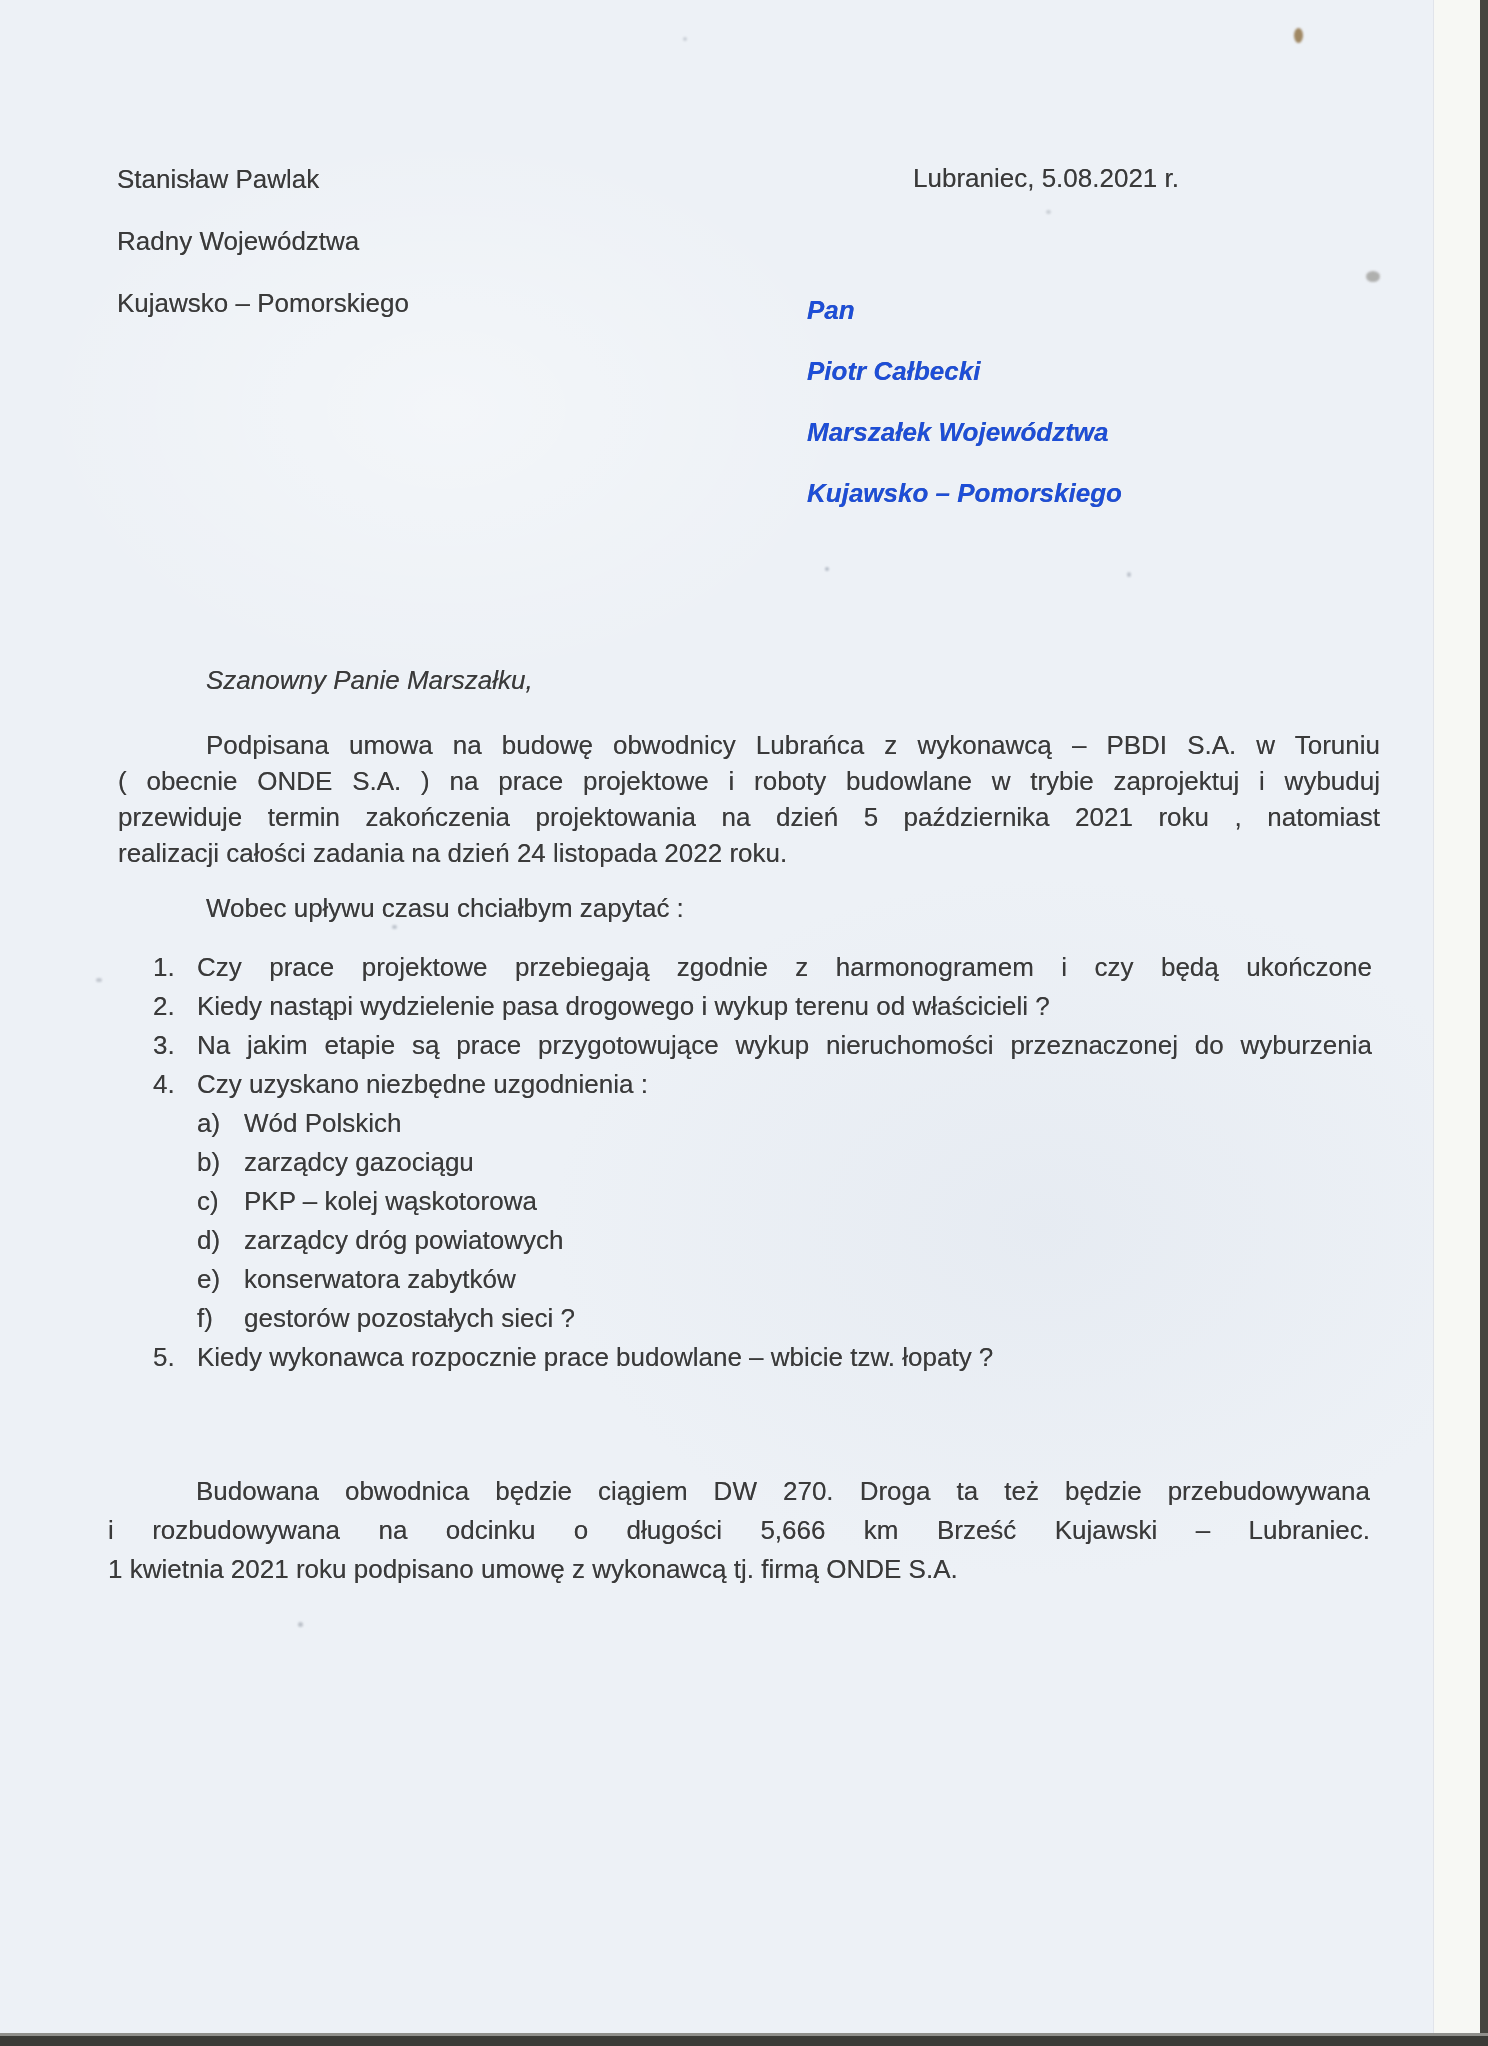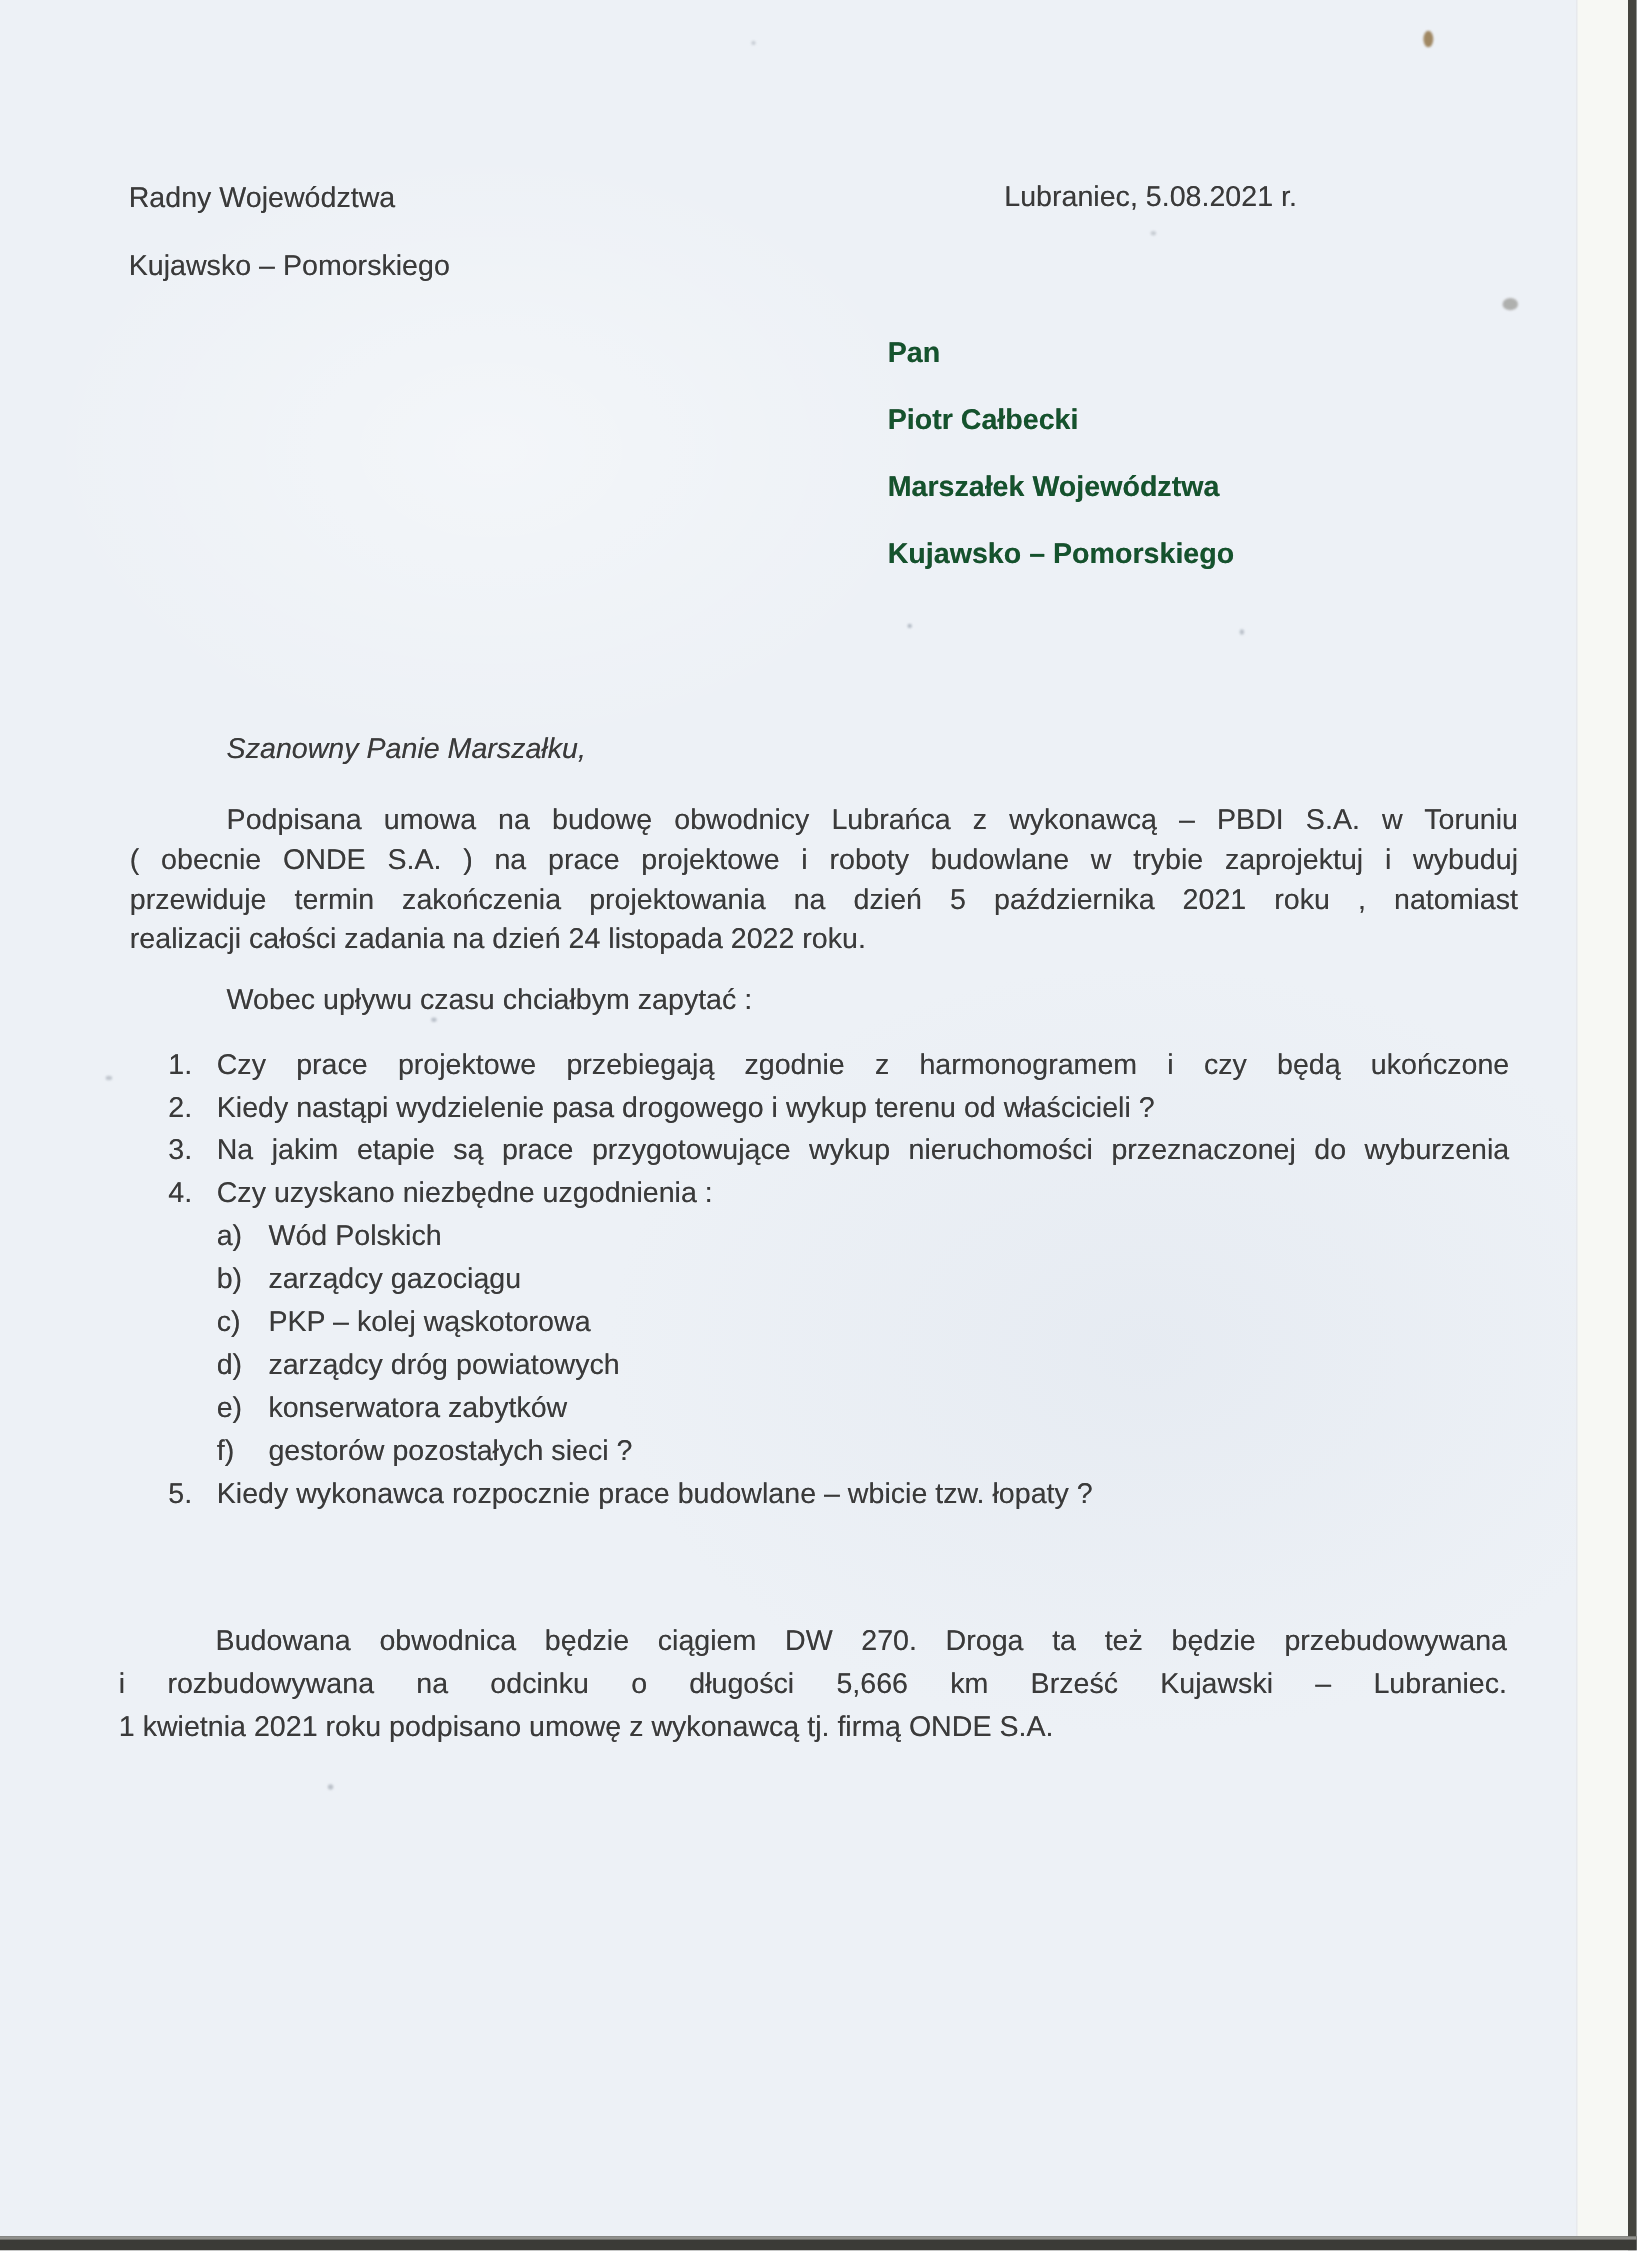--- a/index.html
+++ b/index.html
@@ -19,21 +19,21 @@
   }
   .blk { position:absolute; }
   .line { display:block; }
   .j { text-align:justify; text-align-last:justify; }
   .l { text-align:right; text-align-last:left; }
   .indent { text-indent:88px; }
   .txt { font-size:26px; text-shadow:0 0 0.6px rgba(58,58,58,0.65); }
 
   .sender   { left:117px; top:148px;  line-height:62px; }
   .dateline { left:913px; top:159px;  line-height:38px; }
-  .recipient{ left:807px; top:290px;  line-height:61px; font-weight:700; color:#14532d; }
+  .recipient{ left:807px; top:280px;  line-height:61px; font-weight:700; color:#1d4ed8;font-style:italic; }
   .salutation{ left:206px; top:661px; line-height:38px; font-style:italic; }
   .p1 { left:118px; top:727px;  width:1262px; line-height:36px; }
   .leadin { left:206px; top:889px; line-height:38px; }
   .qlist { left:153px; top:948px; width:1227px; line-height:39px; }
   .qrow { position:relative; }
   .qnum { position:absolute; left:0; top:0; }
   .qtext { margin-left:44px; width:1175px; }
   .srow { position:relative; }
   .sletter { position:absolute; left:0; top:0; }
   .stext { margin-left:47px; }
@@ -47,20 +47,21 @@
   .bottom-bar { position:absolute; left:0; bottom:0; width:100%; height:10px;
     background:#3b3b37; border-top:3px solid #90908c; }
   .speck { position:absolute; border-radius:50%; filter:blur(1px); pointer-events:none; }
 </style>
 </head>
 <body>
 
 <div class="page">
 
   <div class="blk sender txt">
+    <span class="line">Stanisław Pawlak</span>
     <span class="line">Radny Województwa</span>
     <span class="line">Kujawsko – Pomorskiego</span>
   </div>
 
   <div class="blk dateline txt">Lubraniec, 5.08.2021 r.</div>
 
   <div class="blk recipient txt">
     <span class="line">Pan</span>
     <span class="line">Piotr Całbecki</span>
     <span class="line">Marszałek Województwa</span>

